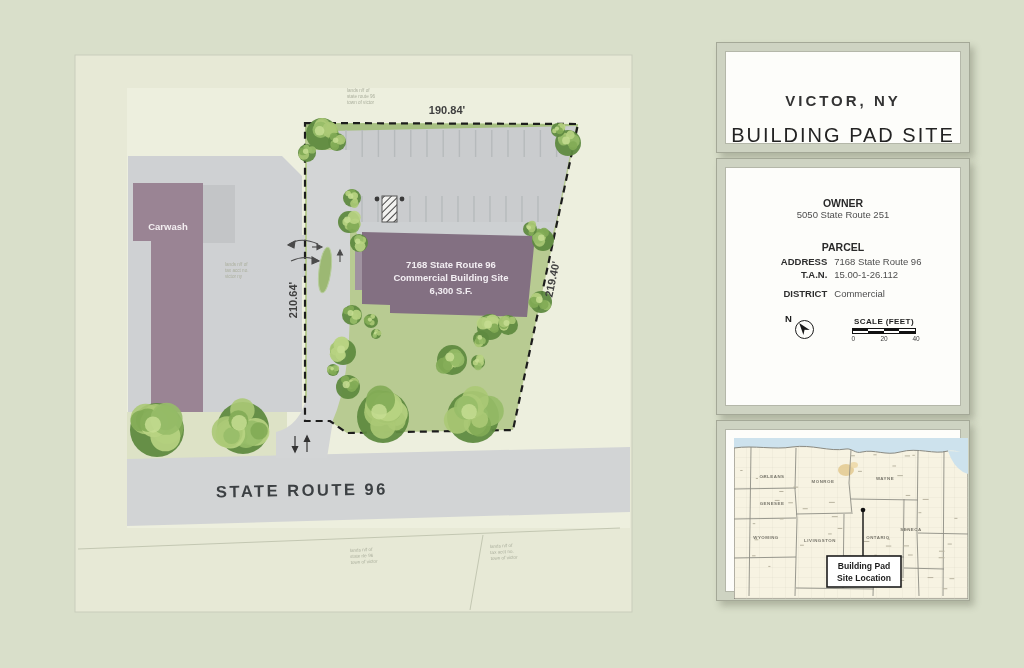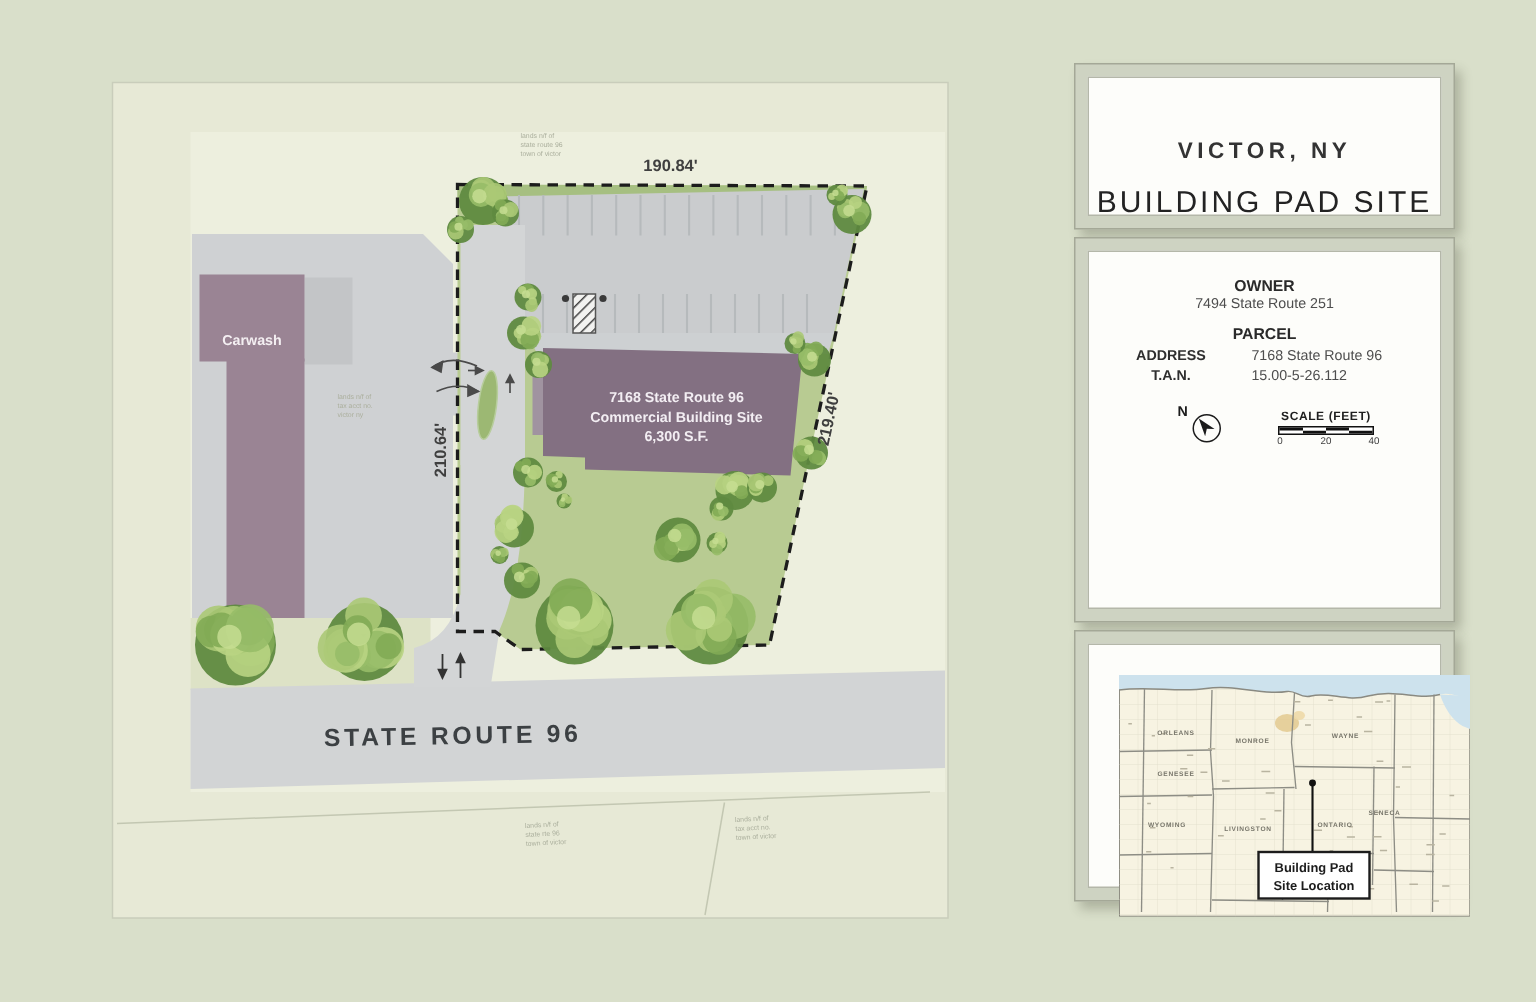--- a/index.html
+++ b/index.html
@@ -27,46 +27,46 @@
   .city{font-size:15px;letter-spacing:3px;font-weight:600;color:#333;margin-top:44px;}
   .title-rule{width:88%;height:1px;background:#9a9d92;margin:7px 0 8px;}
   .big-title{font-size:20px;letter-spacing:2px;font-weight:400;color:#232323;}
 
   #info-panel{top:158px;height:257px;}
   #info-panel .card{padding:10px 8px 8px;text-align:center;}
   .section-heading{
     display:inline-block;font-size:12.5px;font-weight:700;letter-spacing:2.8px;
     color:#2e2e2e;border-bottom:1.5px solid #3e3e3e;padding-bottom:2px;margin:0 auto;
   }
-  .sub-heading{font-size:10.5px;font-weight:700;color:#2a2a2a;margin-top:7px;}
+  .sub-heading{font-size:10.5px;font-weight:700;color:#2a2a2a;margin-top:19px;}
   .body-line{font-size:9.5px;color:#4e4e4e;line-height:1.35;}
   .info-rows{margin-top:2px;}
   .info-row{display:flex;font-size:9.5px;line-height:1.4;}
-  .info-label{width:46%;text-align:center;font-weight:700;color:#2e2e2e;padding-right:7px;box-sizing:border-box;}
+  .info-label{width:46%;text-align:right;font-weight:700;color:#2e2e2e;padding-right:7px;box-sizing:border-box;}
   .info-value{text-align:left;color:#4e4e4e;}
   .zoning-gap{margin-top:12px;}
   .compass-scale{display:flex;align-items:flex-start;margin-top:16px;}
   .compass{position:relative;margin-left:58px;width:20px;height:20px;}
   .compass-circle{width:17px;height:17px;border:1.7px solid #1b1b1b;border-radius:50%;
     position:absolute;top:3px;left:3px;background:#fdfdfa;}
   .compass-n{position:absolute;top:-4px;left:-7px;font-size:9.5px;font-weight:700;color:#1b1b1b;}
   .scalebar{margin-left:40px;width:64px;}
   .sb-title{font-size:8px;font-weight:700;color:#1e1e1e;letter-spacing:.4px;text-align:center;}
   .sb-bar{margin-top:2px;height:6px;border:1px solid #111;box-sizing:border-box;
     background:
       linear-gradient(90deg,#111 0 25%,#fff 25% 50%,#111 50% 75%,#fff 75% 100%) top/100% 50% no-repeat,
       linear-gradient(90deg,#fff 0 25%,#111 25% 50%,#fff 50% 75%,#111 75% 100%) bottom/100% 50% no-repeat;}
   .sb-ticks{position:relative;height:9px;margin-top:1px;font-size:6.5px;color:#3c3c3c;}
   .sb-ticks span{position:absolute;transform:translateX(-50%);}
   .sb-ticks span:nth-child(1){left:2%;}
   .sb-ticks span:nth-child(2){left:50%;}
   .sb-ticks span:nth-child(3){left:100%;}
 
   #map-panel{top:420px;height:181px;}
-  #map-panel .card{padding:20px;}
+  #map-panel .card{padding:8px;}
 </style>
 </head>
 <body>
 
 <svg id="site-plan" width="710" height="668" viewBox="0 0 710 668" style="position:absolute;left:0;top:0;">
   <defs>
     <pattern id="hatch" width="5" height="5" patternTransform="rotate(45)" patternUnits="userSpaceOnUse">
       <rect width="5" height="5" fill="#f2f2f0"></rect>
       <line x1="0" y1="0" x2="0" y2="5" stroke="#444" stroke-width="2"></line>
     </pattern>
@@ -463,34 +463,38 @@
   <div class="card">
     <div class="city">VICTOR, NY</div>
     <div class="title-rule"></div>
     <div class="big-title">BUILDING PAD SITE</div>
   </div>
 </div>
 
 <div class="panel" id="info-panel">
   <div class="card">
     <div class="sub-heading">OWNER</div>
-    <div class="body-line">7494 State Route 251</div>
+    <div class="body-line">5050 State Route 251</div>
 
     <div class="sub-heading">PARCEL</div>
     <div class="info-rows">
       <div class="info-row">
         <div class="info-label">ADDRESS</div>
         <div class="info-value">7168 State Route 96</div>
       </div>
       <div class="info-row">
         <div class="info-label">T.A.N.</div>
-        <div class="info-value">15.00-5-26.112</div>
+        <div class="info-value">15.00-1-26.112</div>
       </div>
     </div>
 
+    <div class="info-row" style="margin-top:6px;">
+      <div class="info-label">DISTRICT</div>
+      <div class="info-value">Commercial</div>
+    </div>
 
     <div class="compass-scale">
       <div class="compass">
         <span class="compass-n">N</span>
         <span class="compass-circle"></span>
         <svg width="23" height="23" viewBox="0 0 23 23" style="position:absolute;top:0;left:0;">
           <path d="M11.5 4.5 L15.5 16.5 L11.5 13.2 L7.5 16.5 Z" fill="#1b1b1b" transform="rotate(-38 11.5 11.5)"></path>
         </svg>
       </div>
       <div class="scalebar">

